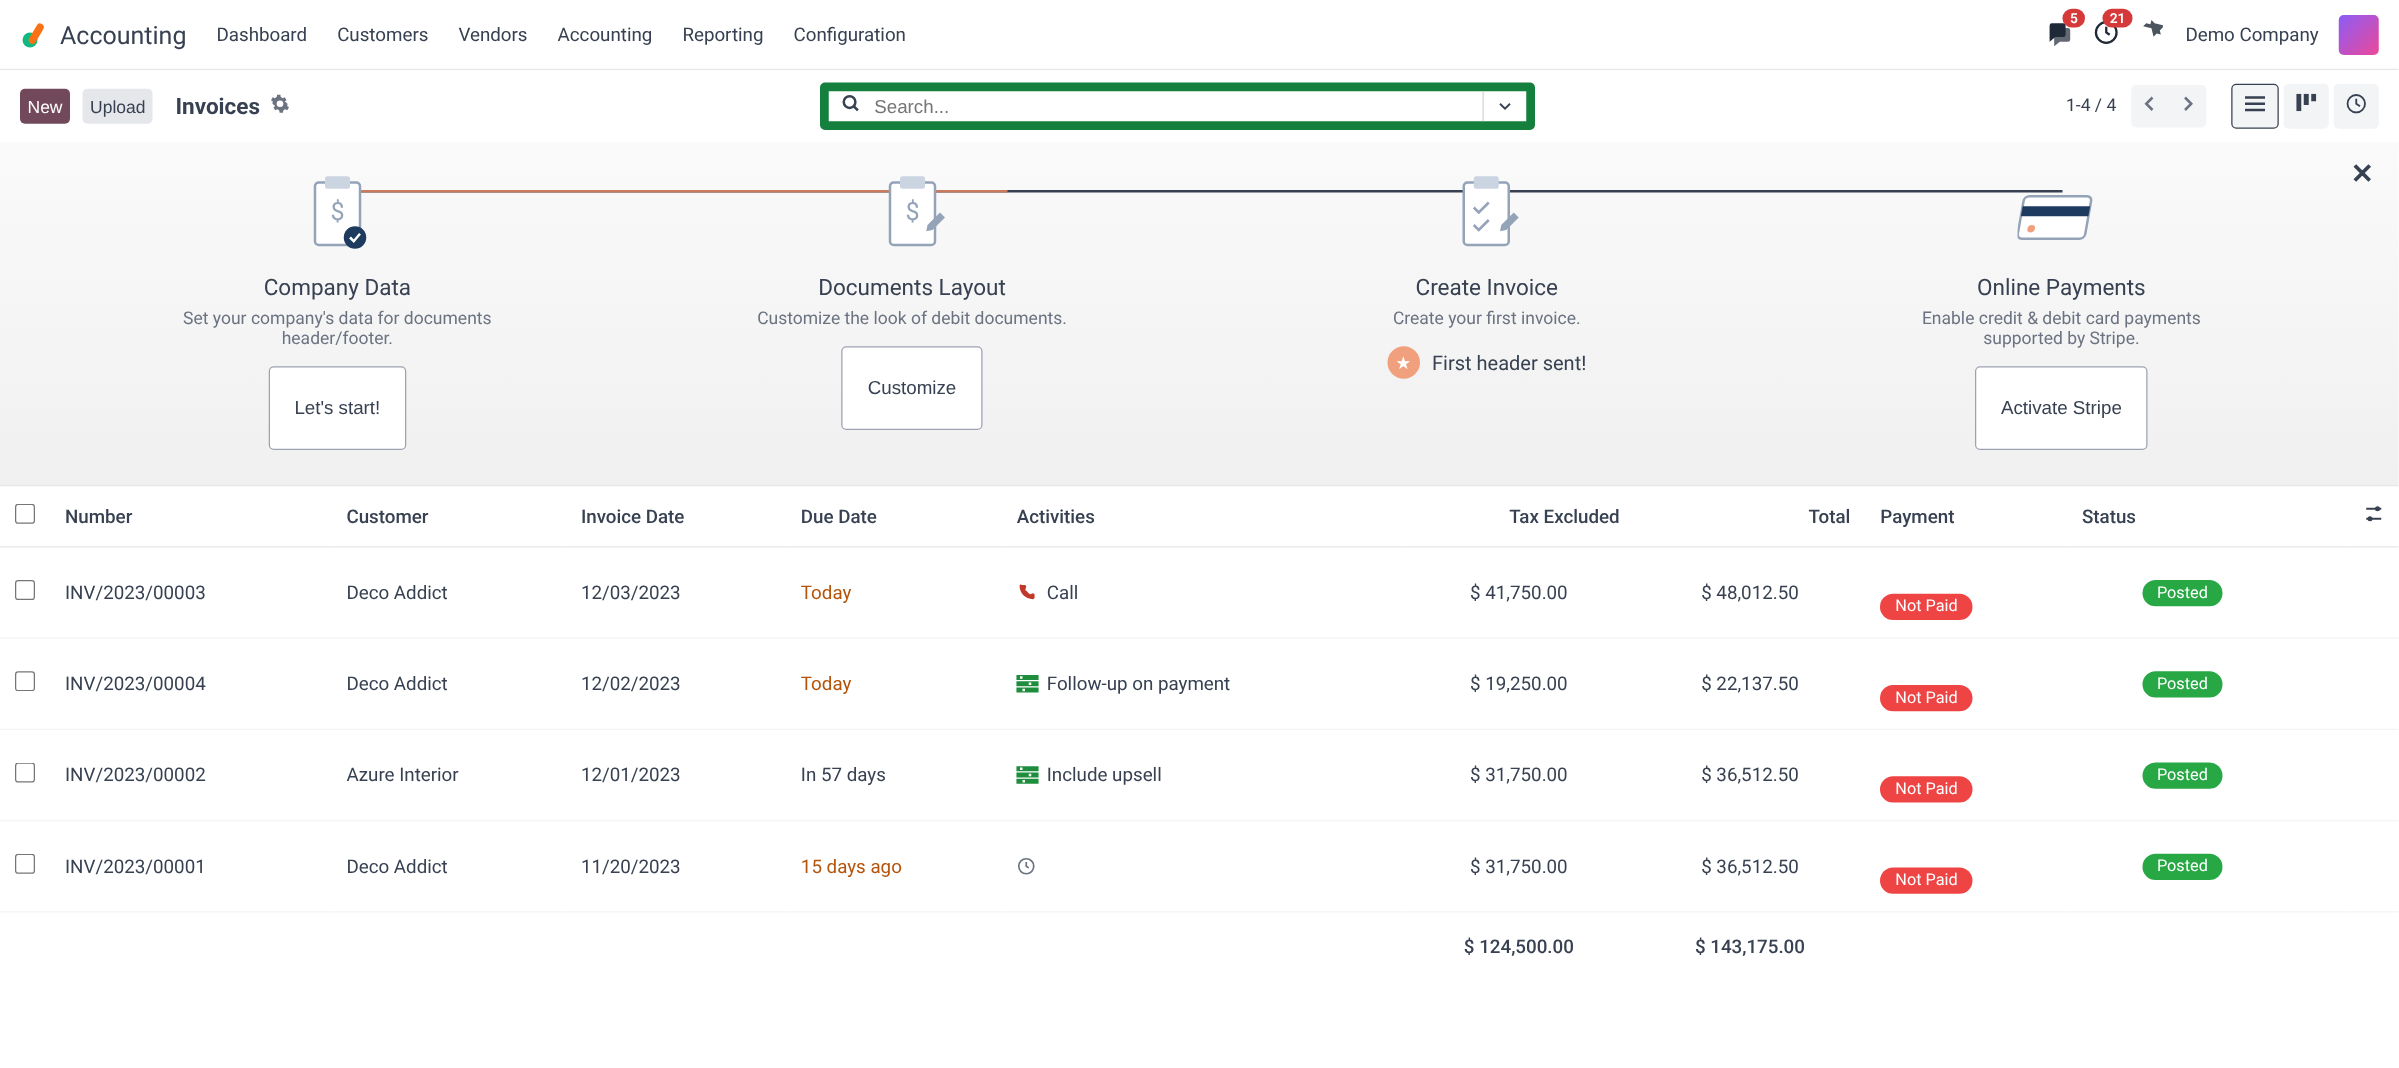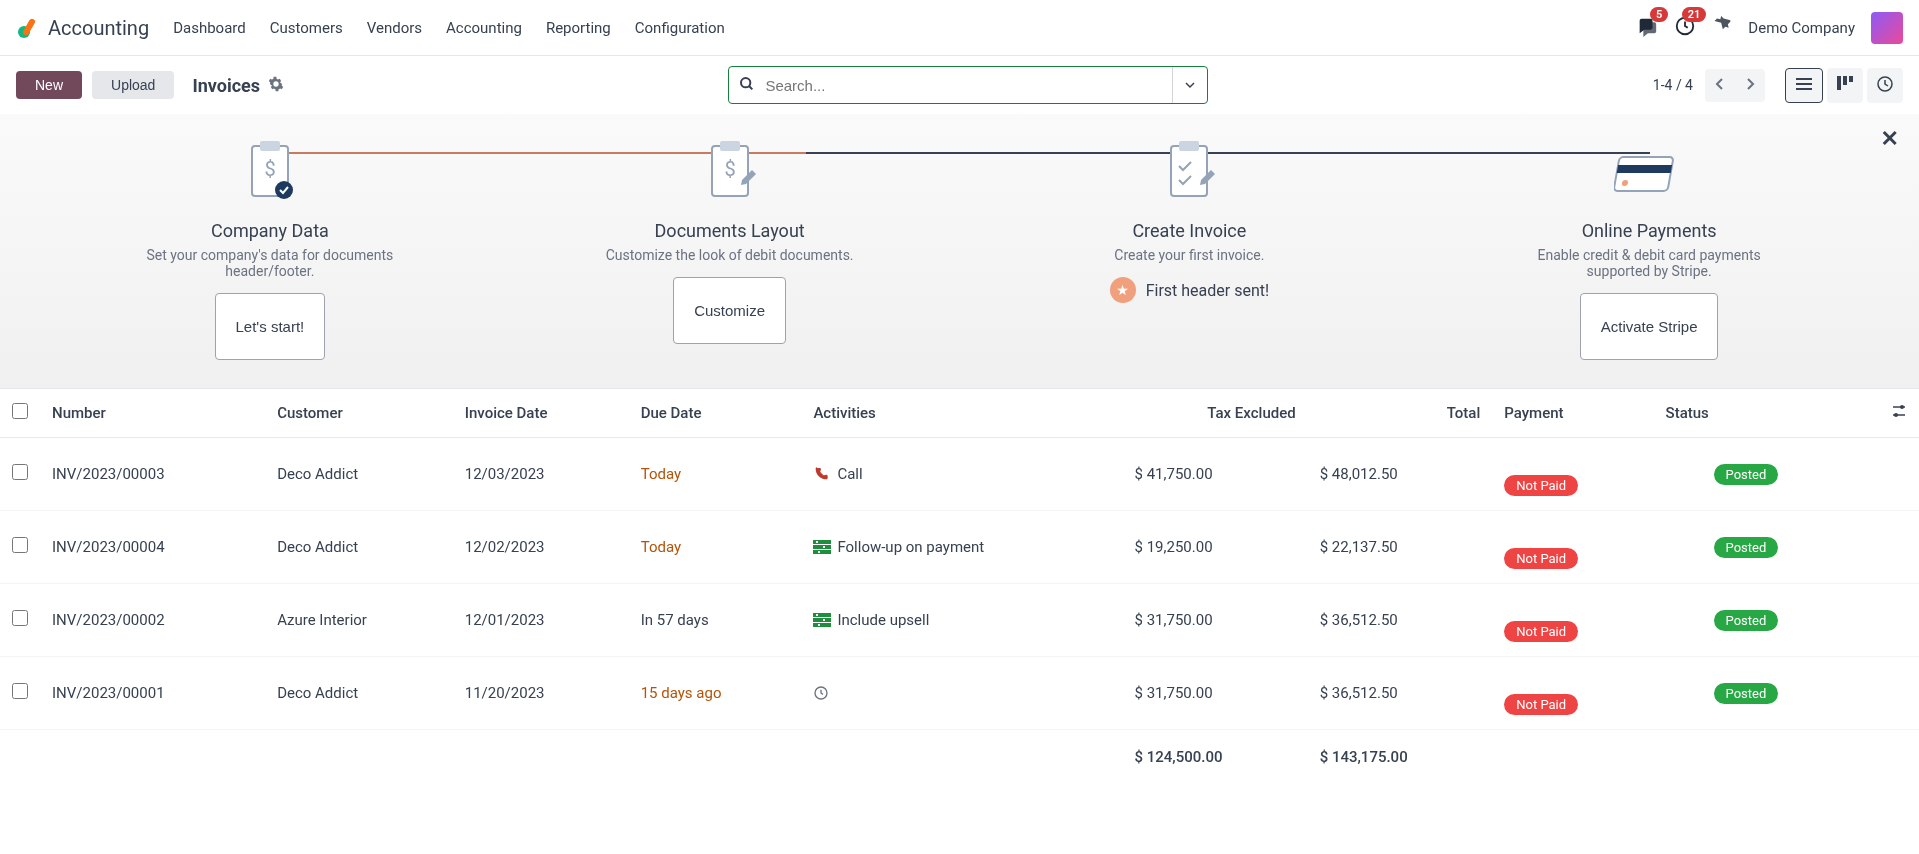--- a/index.html
+++ b/index.html
@@ -9,27 +9,27 @@
 .logo-icon { width: 24px; height: 24px; position: relative; }
 .app-name { font-size: 20px; color: #374151; }
 .nav-menu { display: flex; gap: 24px; }
 .nav-item { color: #374151; cursor: pointer; font-size: 15px; }
 .nav-right { margin-left: auto; display: flex; align-items: center; gap: 16px; }
 .icon-badge { position: relative; cursor: pointer; }
 .badge { position: absolute; top: -8px; right: -10px; background: #d63939; color: #fff; border-radius: 10px; font-size: 11px; padding: 1px 6px; font-weight: 600; }
 .company-name { font-size: 15px; color: #374151; }
 .avatar { width: 32px; height: 32px; border-radius: 4px; background: linear-gradient(135deg, #8b5cf6, #ec4899); }
 .toolbar { display: flex; align-items: center; padding: 10px 16px; gap: 10px; }
-.btn { padding: 6px 19px; border-radius: 4px; cursor: pointer; border: none; font-size: 14px; }
+.btn { padding: 6px 6px; border-radius: 4px; cursor: pointer; border: none; font-size: 14px; }
 .btn-primary { background: #71495a; color: #fff; }
 .btn-secondary { background: #e5e7eb; color: #374151; }
 .breadcrumb { font-size: 18px; color: #374151; margin-left: 8px; display: flex; align-items: center; gap: 8px; font-weight: bold; }
 .gear { color: #6b7280; cursor: pointer; }
 .search-wrap { flex: 1; display: flex; justify-content: center; }
-.search-box { display: flex; align-items: center; border: 1px solid #15803d; border-radius: 4px; width: 480px; height: 38px; }
+.search-box { display: flex; align-items: center; border: 7px solid #15803d; border-radius: 4px; width: 572px; height: 38px; }
 .search-icon-box { padding: 0 10px; color: #374151; }
 .search-input { flex: 1; border: none; outline: none; font-size: 15px; color: #6b7280; }
 .search-caret { border-left: 1px solid #d1d5db; padding: 0 12px; height: 100%; display: flex; align-items: center; cursor: pointer; }
 .pager { display: flex; align-items: center; gap: 12px; }
 .pager-text { font-size: 14px; color: #374151; }
 .pager-btns { display: flex; background: #f3f4f6; border-radius: 4px; }
 .pager-btn { padding: 8px 10px; cursor: pointer; color: #6b7280; }
 .view-btns { display: flex; gap: 4px; margin-left: 8px; }
 .view-btn { padding: 8px 10px; background: #f3f4f6; border-radius: 4px; cursor: pointer; }
 .view-btn.active { border: 1px solid #374151; }
@@ -42,21 +42,21 @@
 .step-icon { width: 70px; height: 70px; display: flex; align-items: center; justify-content: center; background: transparent; margin-bottom: 12px; }
 .step-title { font-size: 18px; color: #374151; margin-bottom: 6px; }
 .step-desc { font-size: 14px; color: #6b7280; margin-bottom: 14px; max-width: 280px; }
 .btn-outline { background: #fff; border: 1px solid #9ca3af; color: #374151; padding: 24px 20px; border-radius: 4px; cursor: pointer; font-size: 15px; }
 .step-done { display: flex; align-items: center; gap: 10px; color: #374151; font-size: 16px; }
 .star-badge { width: 26px; height: 26px; border-radius: 50%; background: #f0a07d; display: flex; align-items: center; justify-content: center; color: #fff; font-size: 14px; }
 .table { width: 100%; border-collapse: collapse; }
 .table th { text-align: left; padding: 14px 12px; font-weight: 500; color: #374151; font-size: 15px; border-bottom: 1px solid #e5e7eb; }
 .table th.num { text-align: right; }
 .table td { padding: 14px 12px; border-bottom: 1px solid #f3f4f6; font-size: 15px; }
-.table td.num { text-align: left; }
+.table td.num { text-align: center; }
 .chk { width: 16px; height: 16px; }
 .due-overdue { color: #b45309; }
 .activity { display: flex; align-items: center; gap: 6px; }
 .act-icon { width: 18px; display: inline-flex; }
 .pill { padding: 3px 12px; border-radius: 12px; font-size: 13px; color: #fff; display: inline-block; }
 .pill-red { background: #ef4444; margin-top: 23px; }
 .pill-green { background: #28a745; margin-left: 48px; }
 .totals td { font-weight: 500; border: none; padding-top: 18px; }
 .settings-col { width: 30px; text-align: center; cursor: pointer; }
 </style>

